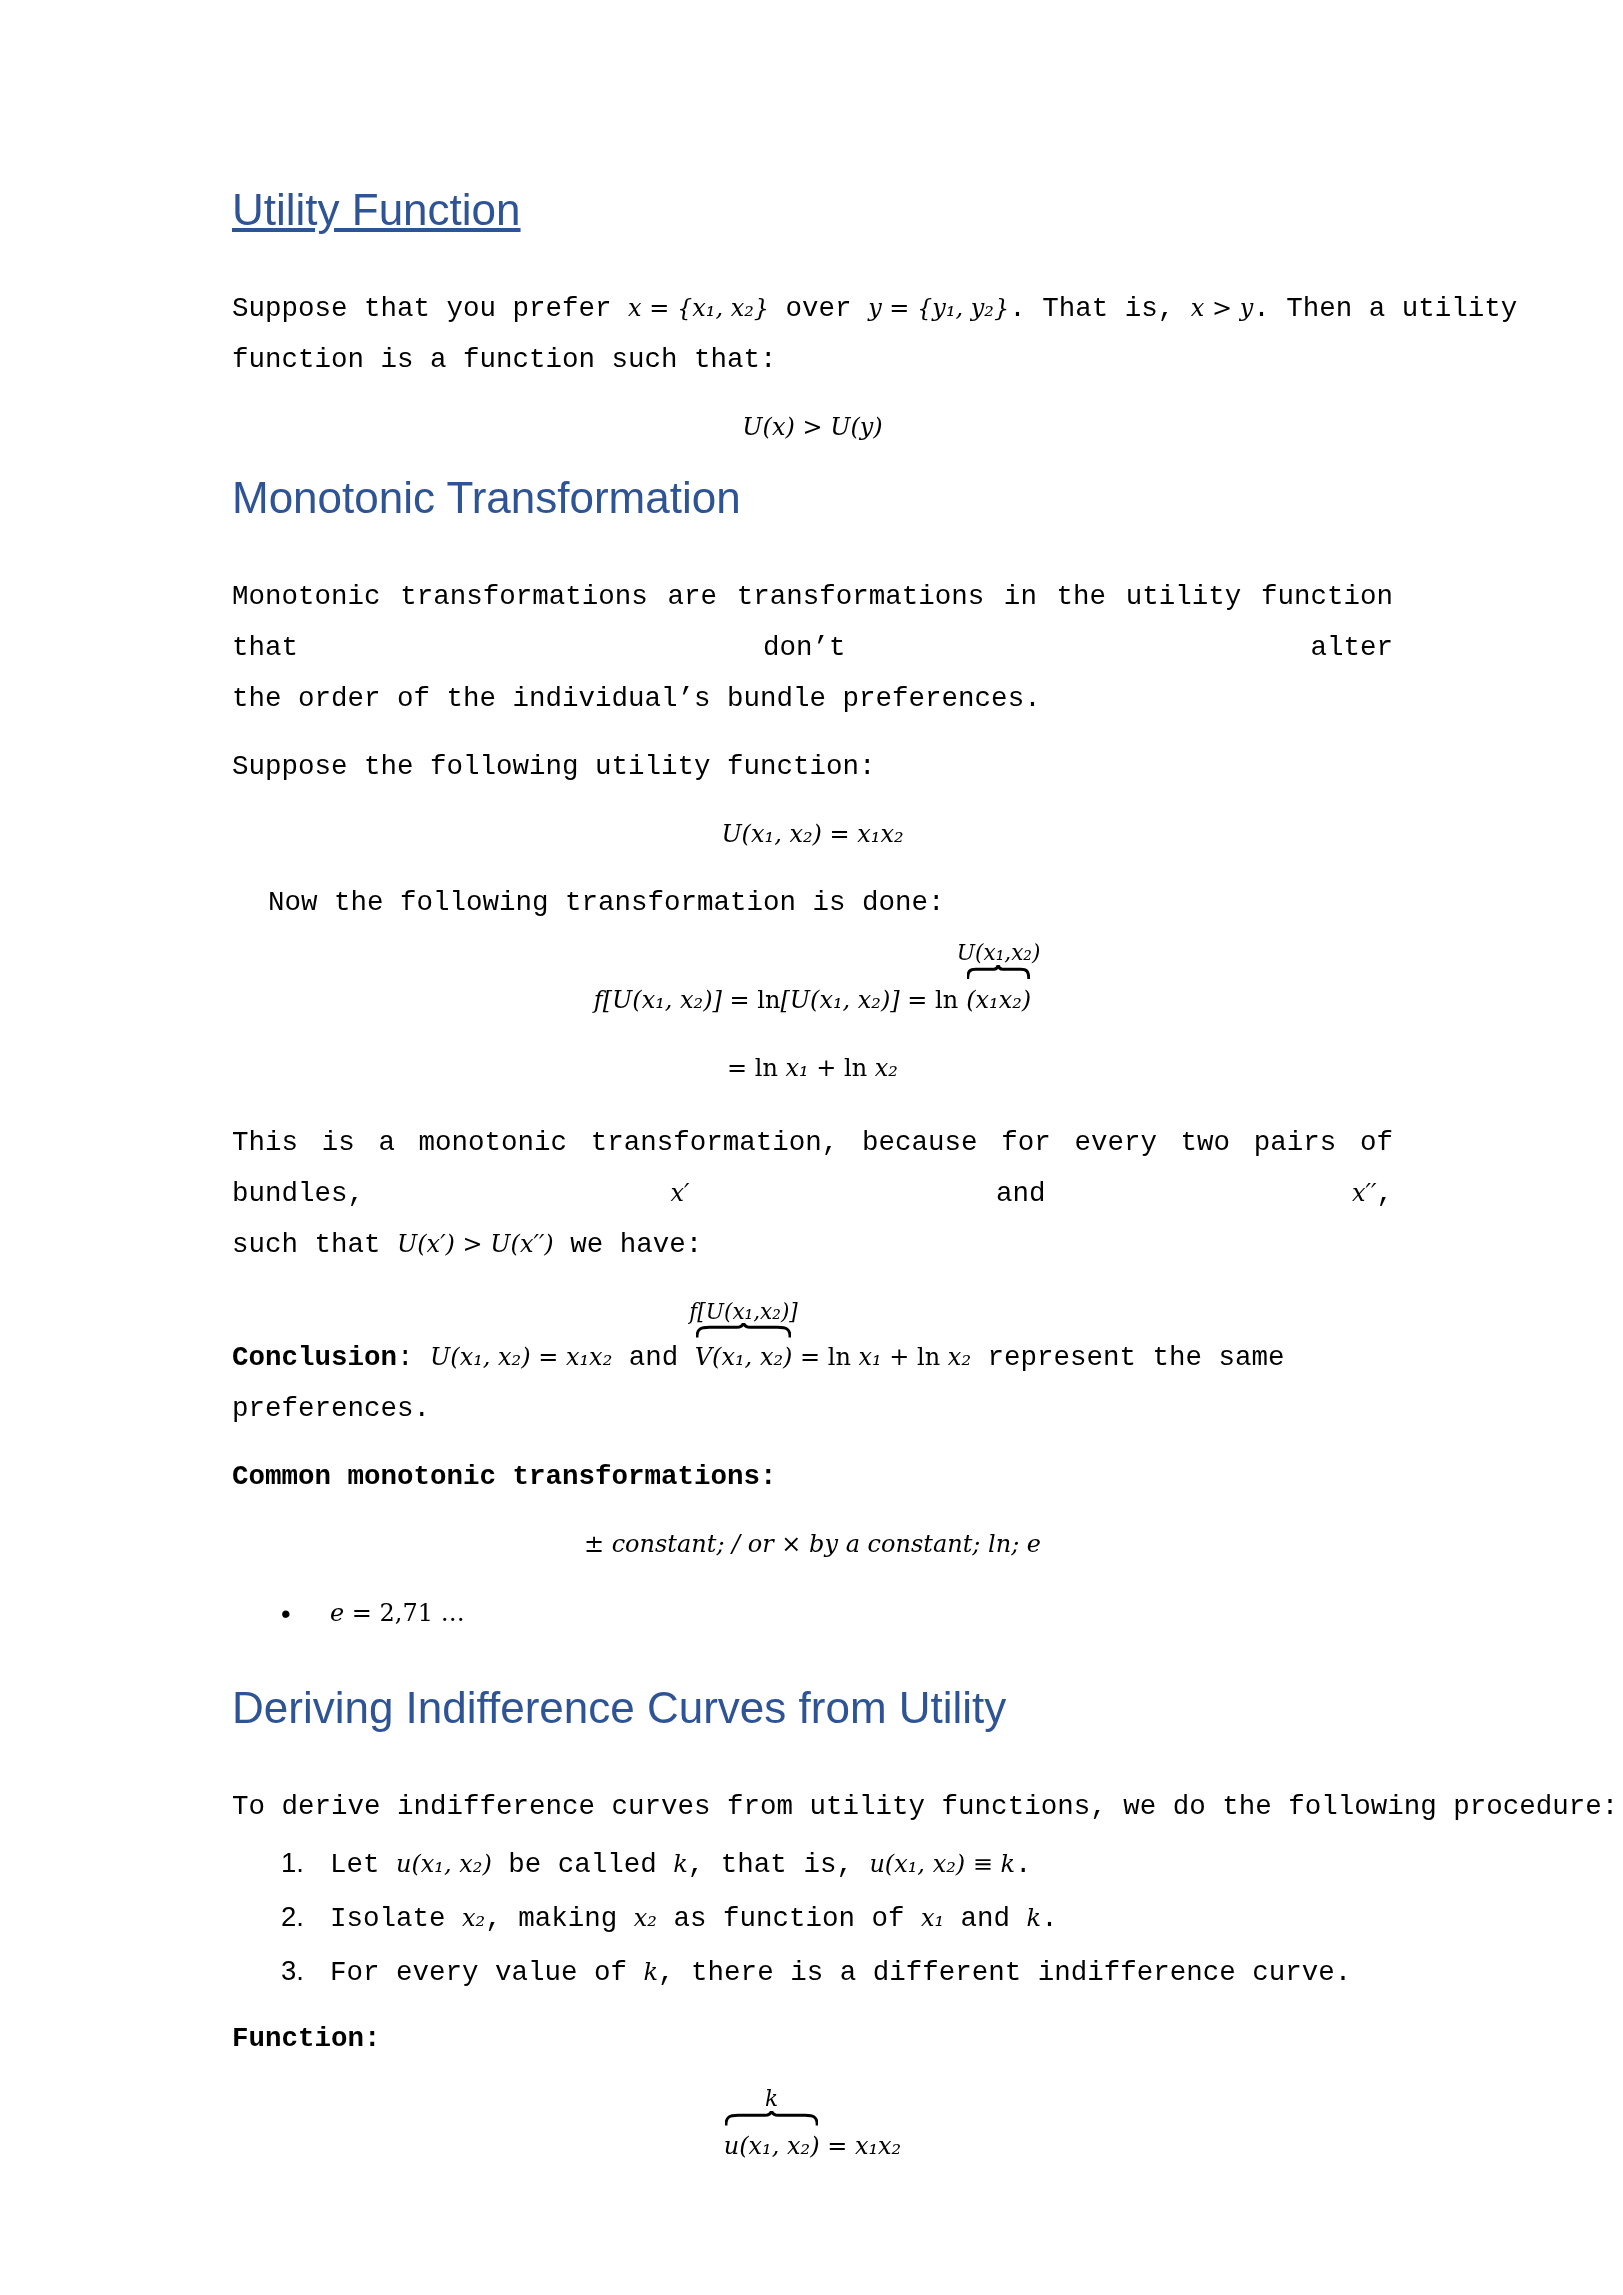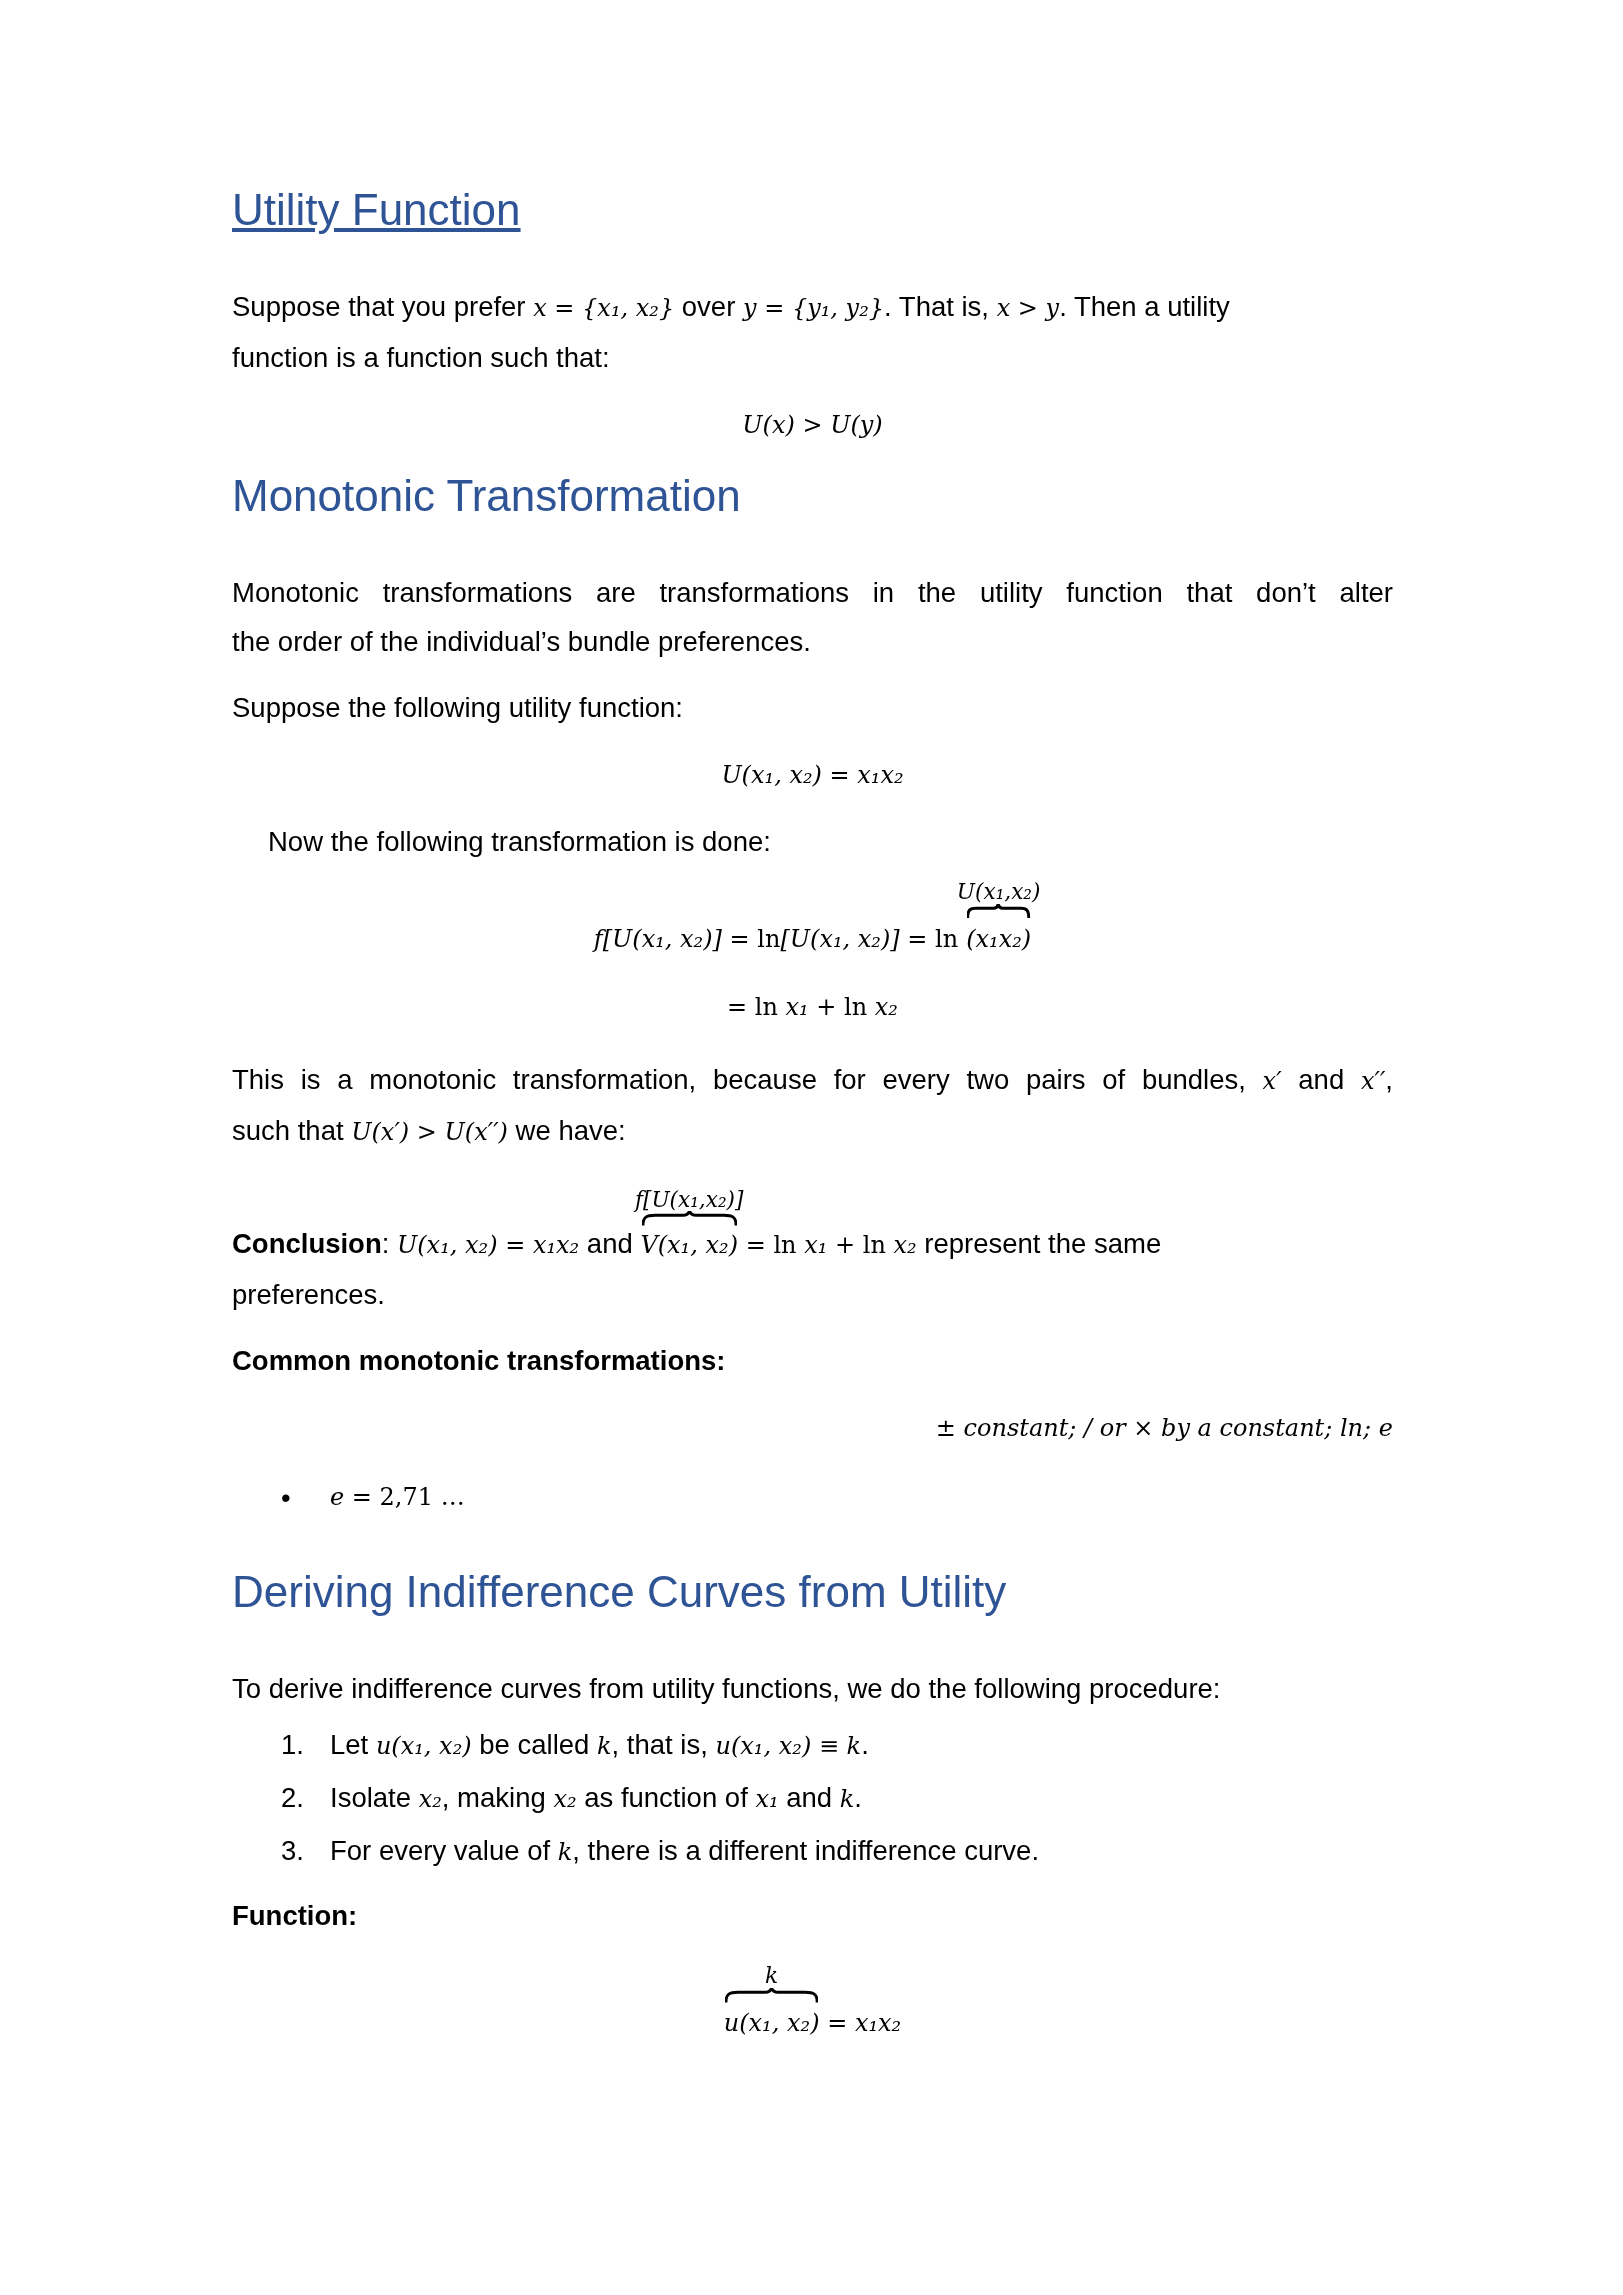--- a/index.html
+++ b/index.html
@@ -22,34 +22,34 @@
     margin:0;
   }
   .h1-first { margin:19.6px 0 43px;text-decoration:underline; }
   .h1-mid   { margin:6.5px 0 43px; }
   .h1-last  { margin:36px 0 43px; }
 
   
   .p { font-size:27.5px; line-height:49px; margin:0 0 16.4px; }
   .ln { display:block; white-space:nowrap; }
   .ln.fill { white-space:normal; text-align:justify; text-align-last:justify; }
-  .r { font-family:Liberation Sans, sans-serif; }
+  .r { font-family:Liberation Mono, monospace; }
   .b { font-weight:700; }
 
   
   .m, .mu { font-family:"DejaVu Serif","Liberation Serif", serif; font-size:24px; }
   .m  { font-style:italic; }
   .mu { font-style:normal; }
 
   
   .eq { text-align:center; font-size:30px; line-height:49px; margin:0 0 16.4px; }
   .mb0  { margin-bottom:0 !important;margin-left:36px; }
   .mb10 { margin-bottom:6.5px !important; }
   .mb15 { margin-bottom:9.8px !important; }
-  .mb30 { margin-bottom:19.6px !important;text-align:right; }
+  .mb30 { margin-bottom:19.6px !important; }
   .mb35 { margin-bottom:23px !important; }
 
   
   .pad-brace { padding-top:46px; }
   .ob { position:relative; display:inline-block; }
   .ob .lbl {
     position:absolute; bottom:calc(100% + 9.2px); left:50%;
     transform:translateX(-50%);
     font-size:21.6px !important; line-height:1; white-space:nowrap;
   }

